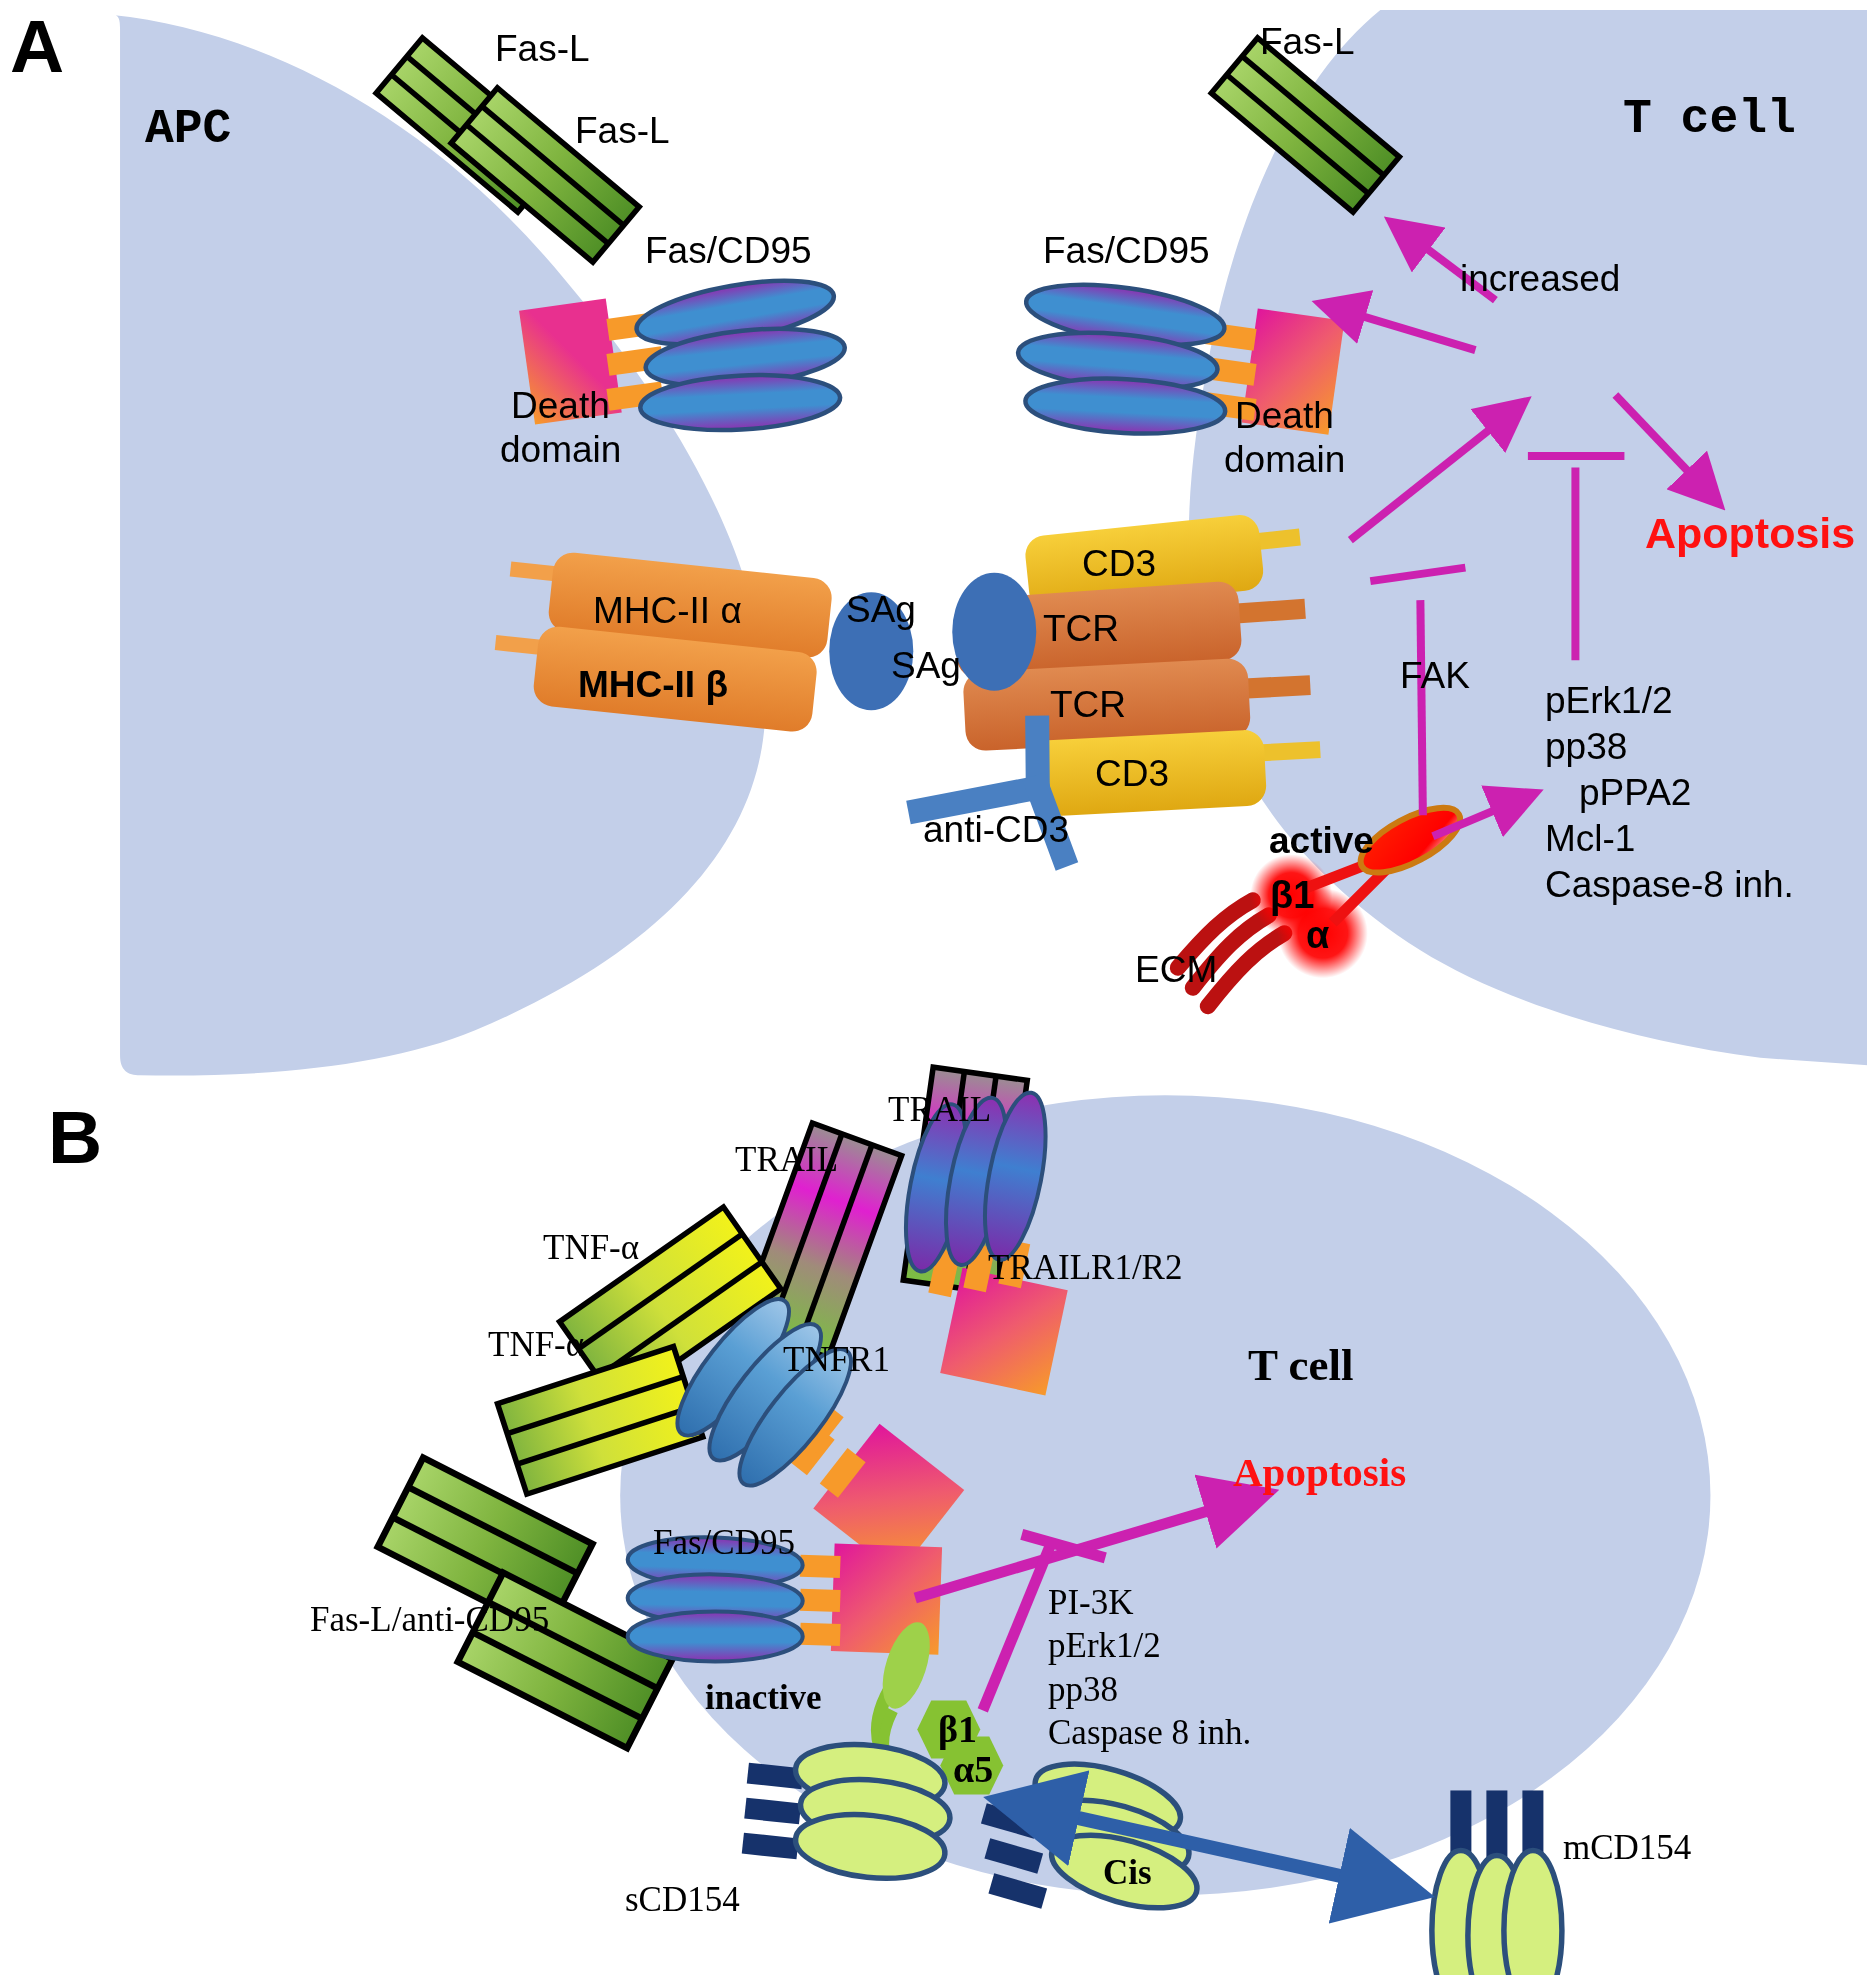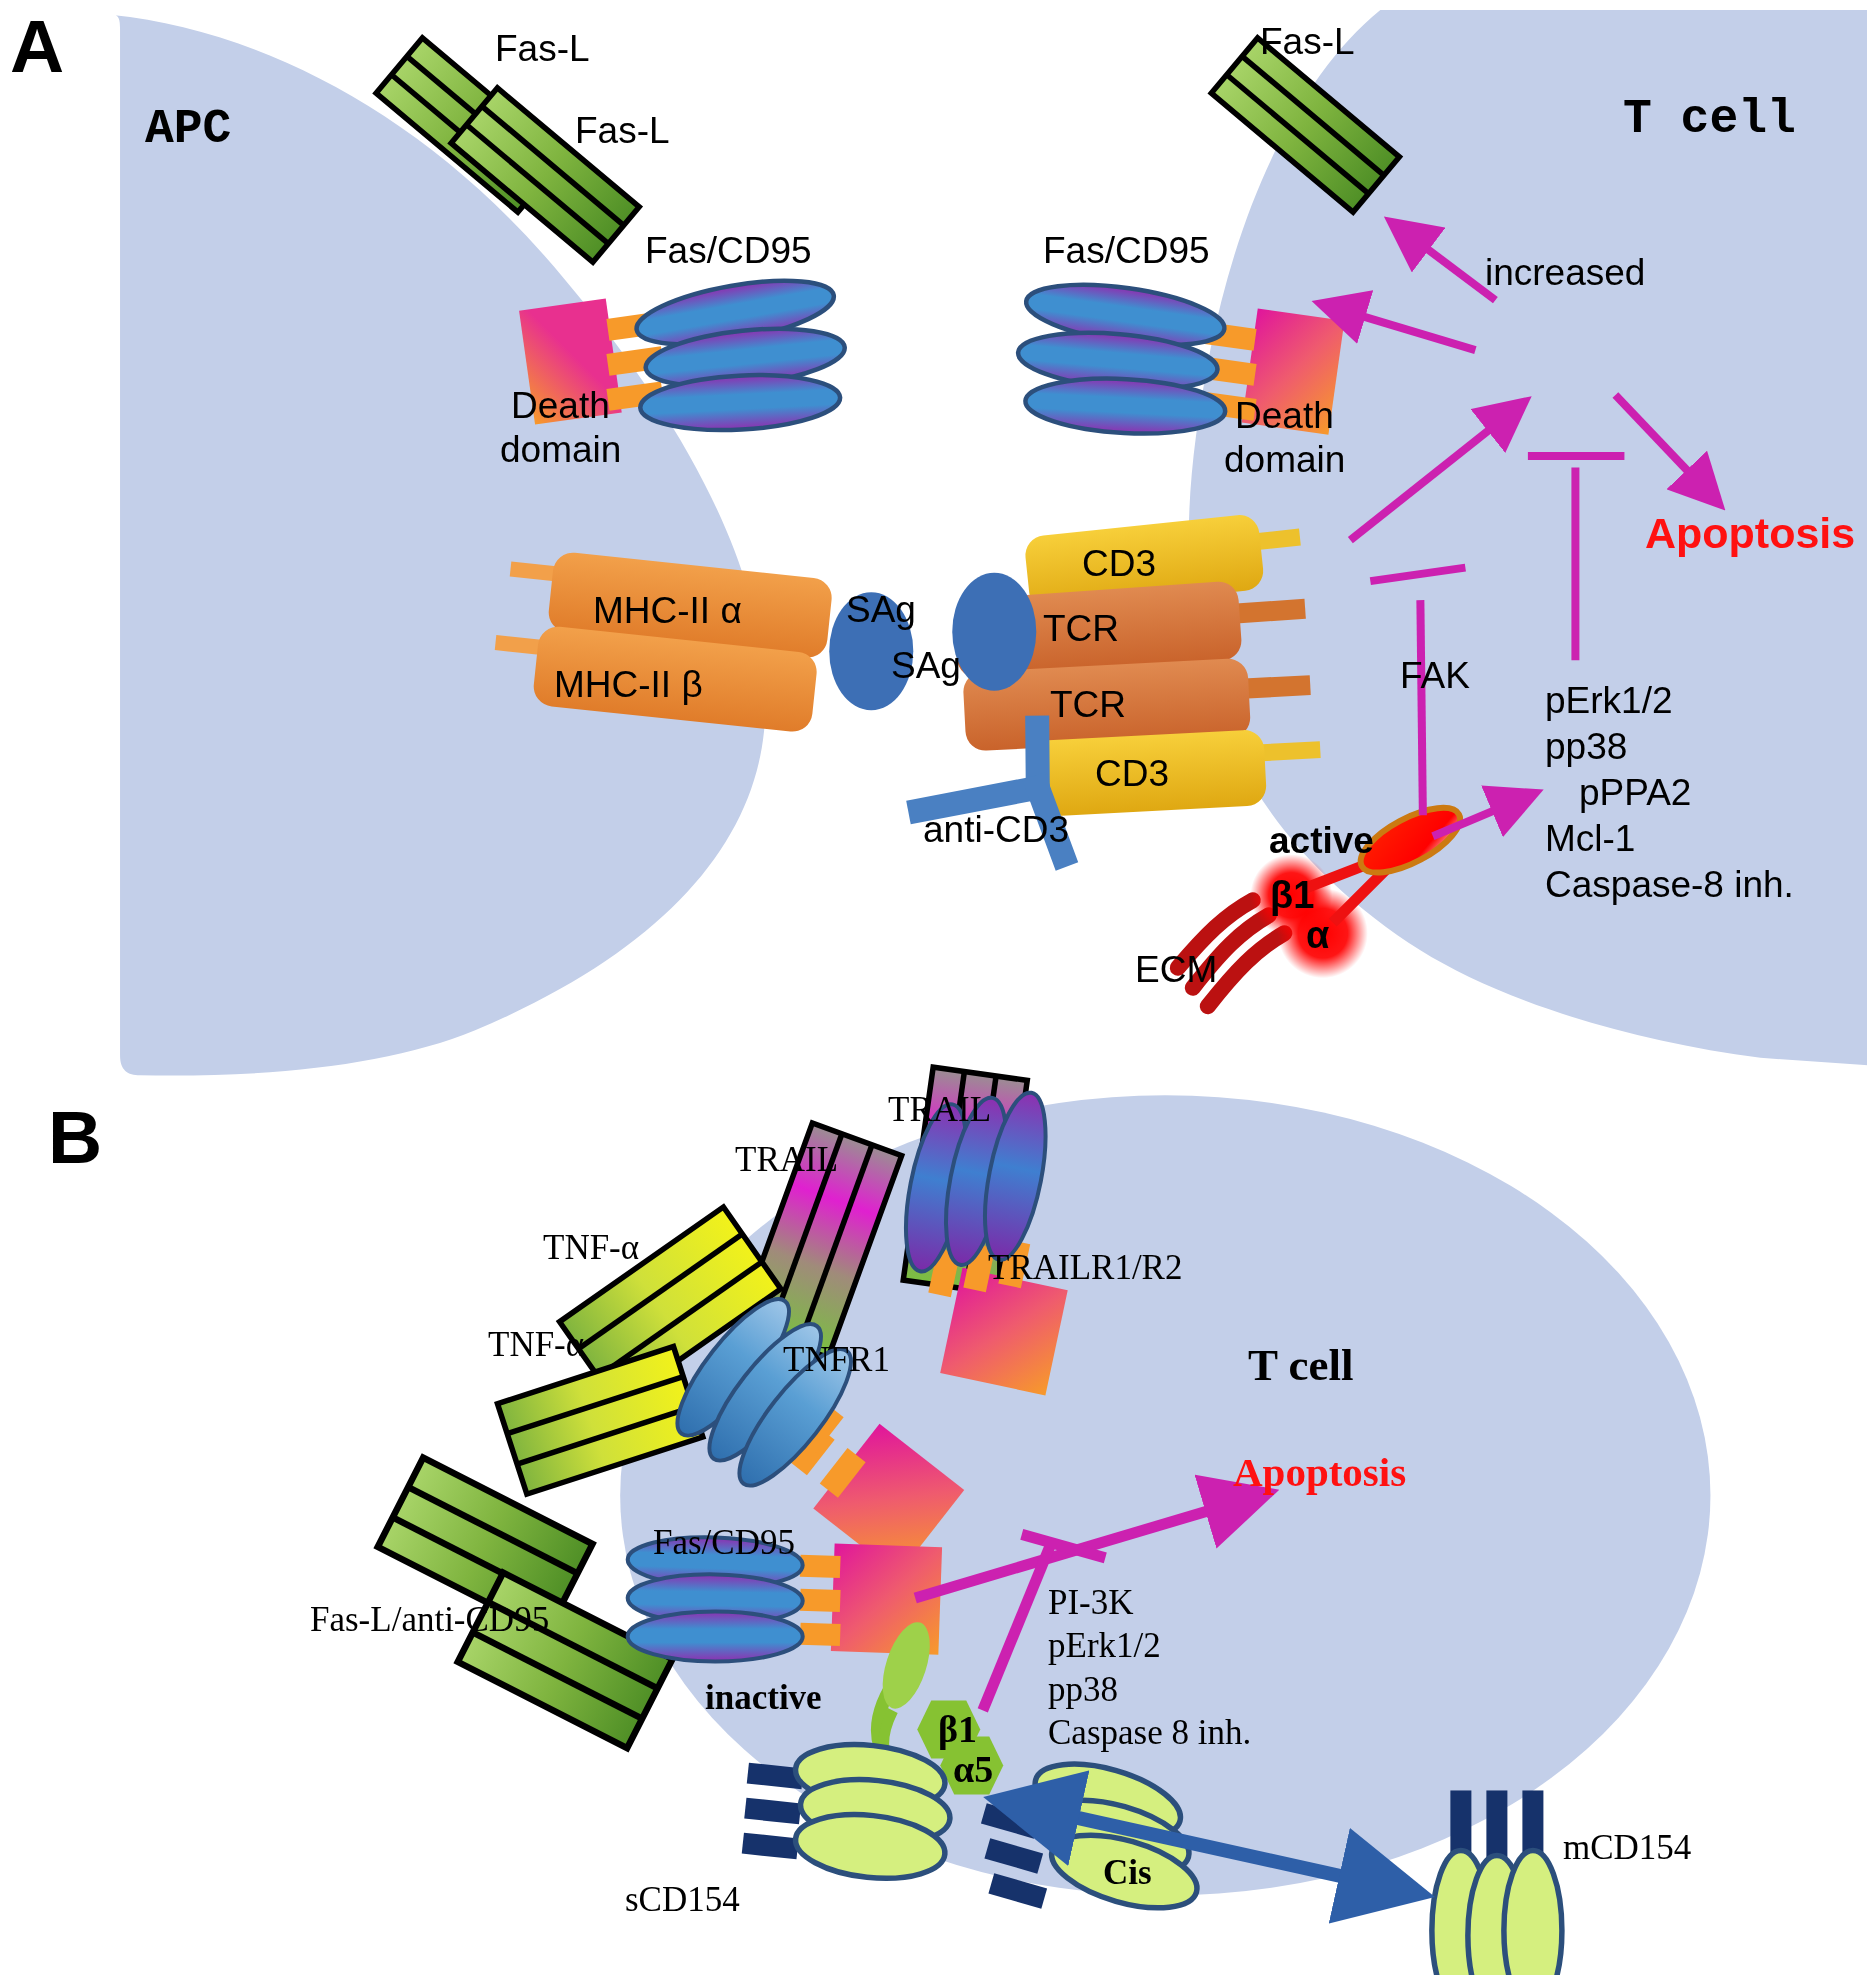--- a/index.html
+++ b/index.html
@@ -378,33 +378,33 @@
 
 <div class="lbl sans t-a" style="left:645px;top:230px;">Fas/CD95</div>
 <div class="lbl sans t-a" style="left:1043px;top:230px;">Fas/CD95</div>
 
 <div class="lbl sans t-a" style="left:511px;top:385px;">Death</div>
 <div class="lbl sans t-a" style="left:500px;top:429px;">domain</div>
 <div class="lbl sans t-a" style="left:1235px;top:395px;">Death</div>
 <div class="lbl sans t-a" style="left:1224px;top:439px;">domain</div>
 
 <div class="lbl sans t-a" style="left:593px;top:590px;">MHC-II α</div>
-<div class="lbl sans t-a" style="left:554px;top:664px;">MHC-II β</div>
+<div class="lbl sans t-a" style="left:578px;top:664px;font-weight:bold;">MHC-II β</div>
 
 <div class="lbl sans t-a" style="left:846px;top:589px;">SAg</div>
 <div class="lbl sans t-a" style="left:891px;top:645px;">SAg</div>
 
 <div class="lbl sans t-a" style="left:1082px;top:543px;">CD3</div>
 <div class="lbl sans t-a" style="left:1043px;top:608px;">TCR</div>
 <div class="lbl sans t-a" style="left:1050px;top:684px;">TCR</div>
 <div class="lbl sans t-a" style="left:1095px;top:753px;">CD3</div>
 
 <div class="lbl sans t-a" style="left:923px;top:809px;">anti-CD3</div>
 
-<div class="lbl sans t-a" style="left:1460px;top:252px;margin-left:25px;">increased</div>
+<div class="lbl sans t-a" style="left:1460px;top:258px;">increased</div>
 
 <div class="lbl sans apop-a" style="left:1645px;top:509px;">Apoptosis</div>
 
 <div class="lbl sans t-a" style="left:1400px;top:655px;">FAK</div>
 
 <div class="lbl sans t-a t-bold" style="left:1269px;top:820px;">active</div>
 <div class="lbl sans greek" style="left:1270px;top:874px;">β1</div>
 <div class="lbl sans greek" style="left:1306px;top:914px;">α</div>
 <div class="lbl sans t-a" style="left:1135px;top:949px;">ECM</div>
 

